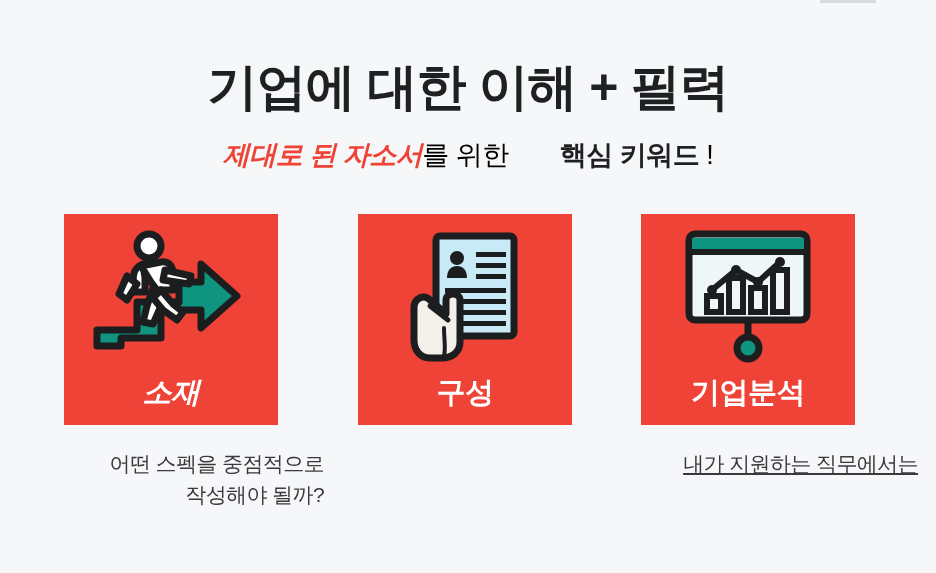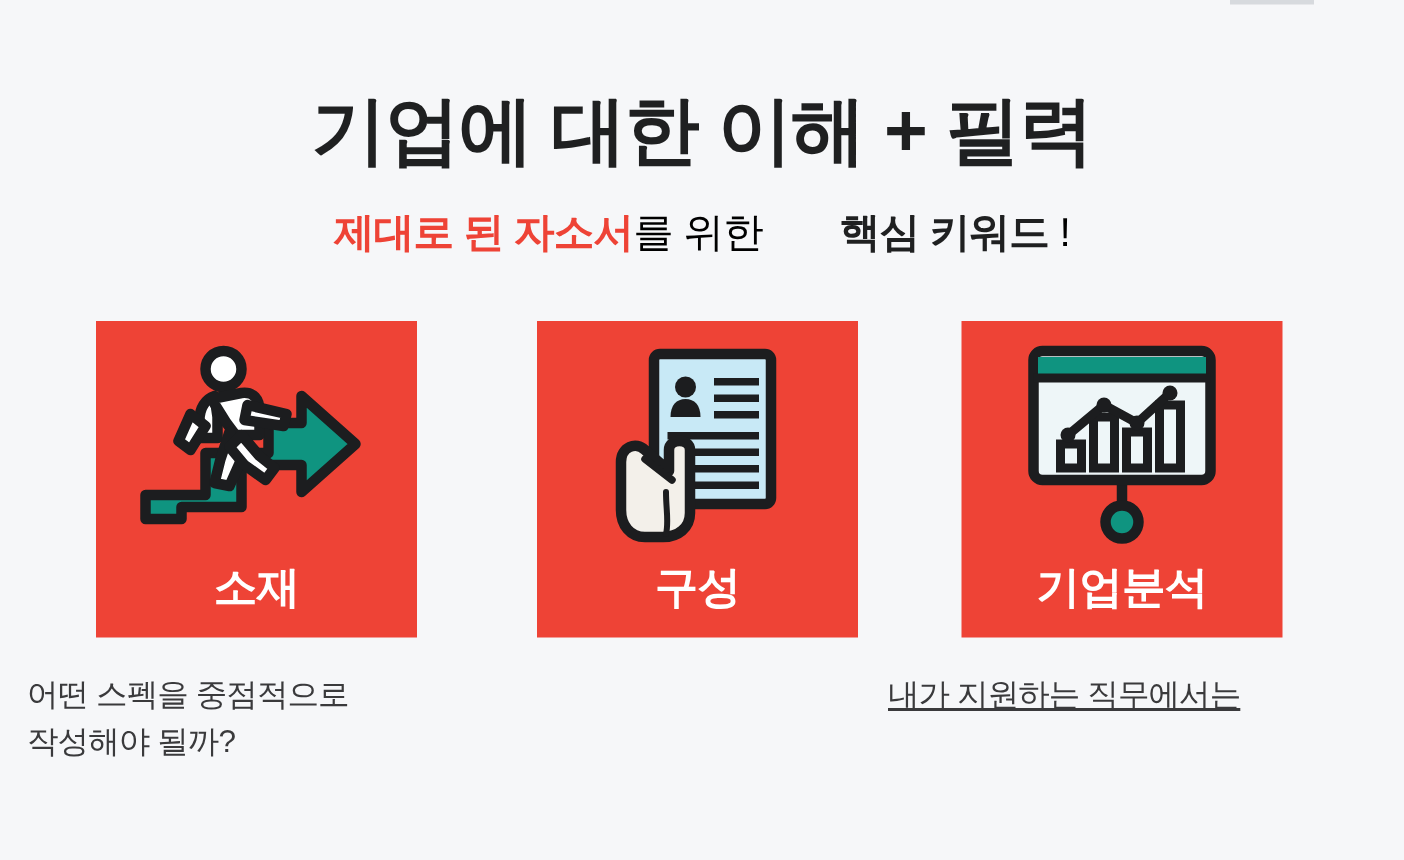--- a/index.html
+++ b/index.html
@@ -49,20 +49,21 @@
     text-align: center;
     font-size: 27px;
     line-height: 34px;
     color: #1f2021;
     letter-spacing: -0.5px;
     white-space: nowrap;
   }
   .subhead .red {
     color: #ee4336;
     font-weight: bold;
+    font-style: italic;
   }
   .subhead .mid {
     font-weight: normal;
     color: #000000;
   }
   .subhead .strong {
     font-weight: bold;
     color: #1f2021;
     margin-left: 44px;
   }
@@ -74,21 +75,21 @@
     width: 936px;
     height: 212px;
   }
   .card {
     position: absolute;
     top: 0;
     width: 214px;
     height: 211px;
     background: #ee4336;
   }
-  .card-1 { left: 64px; }
+  .card-1 { left: 64px; font-style: italic; }
   .card-2 { left: 358px; }
   .card-3 { left: 641px; }
 
   .card-art {
     position: absolute;
     left: 0;
     top: 14px;
     width: 214px;
     height: 140px;
     display: flex;
@@ -112,21 +113,21 @@
   .captions {
     position: absolute;
     left: 0;
     top: 448px;
     width: 936px;
     height: 90px;
   }
   .caption {
     position: absolute;
     top: 0;
-    text-align: left;
+    text-align: right;
     font-size: 21px;
     line-height: 31px;
     color: #3a3a3c;
     letter-spacing: -0.6px;
   }
   .caption-1 { left: 18px;  width: 306px; }
   .caption-2 { left: 340px; width: 252px; top: 22px; }
   .caption-3 { left: 592px; width: 326px; text-decoration: underline; }
   .caption .line { display: block; white-space: nowrap; }
 </style>

